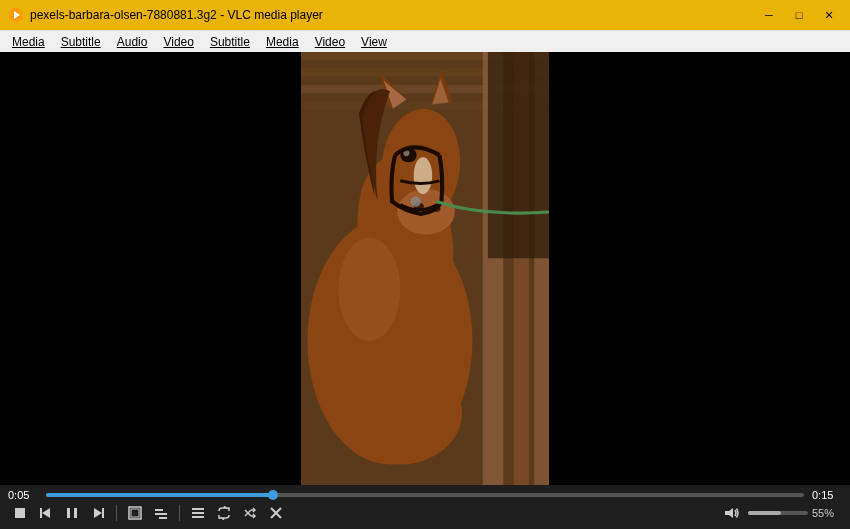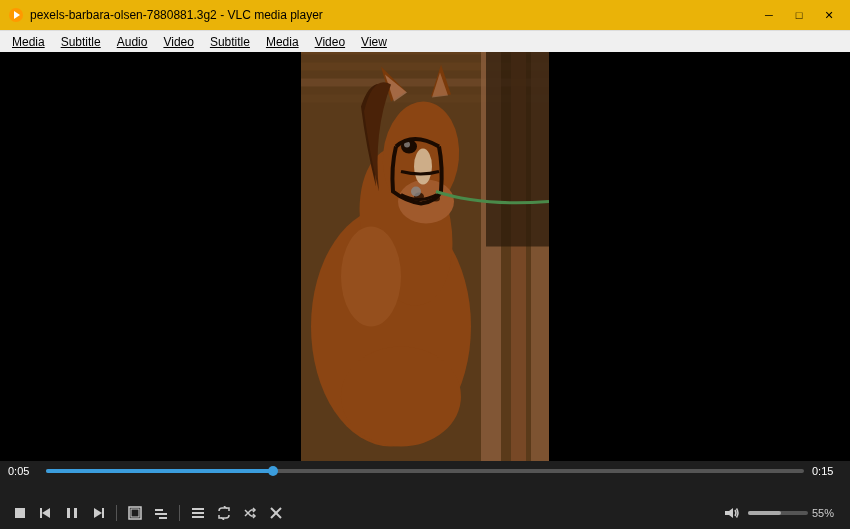--- a/index.html
+++ b/index.html
@@ -156,21 +156,20 @@
       height: 10px;
       background: #3b9ddd;
       border-radius: 50%;
     }
 
     
     .controls-row {
       display: flex;
       align-items: center;
       gap: 2px;
-      margin-top: 24px;
     }
     .ctrl-btn {
       background: transparent;
       border: none;
       color: #ccc;
       cursor: pointer;
       width: 24px;
       height: 24px;
       display: flex;
       align-items: center;

